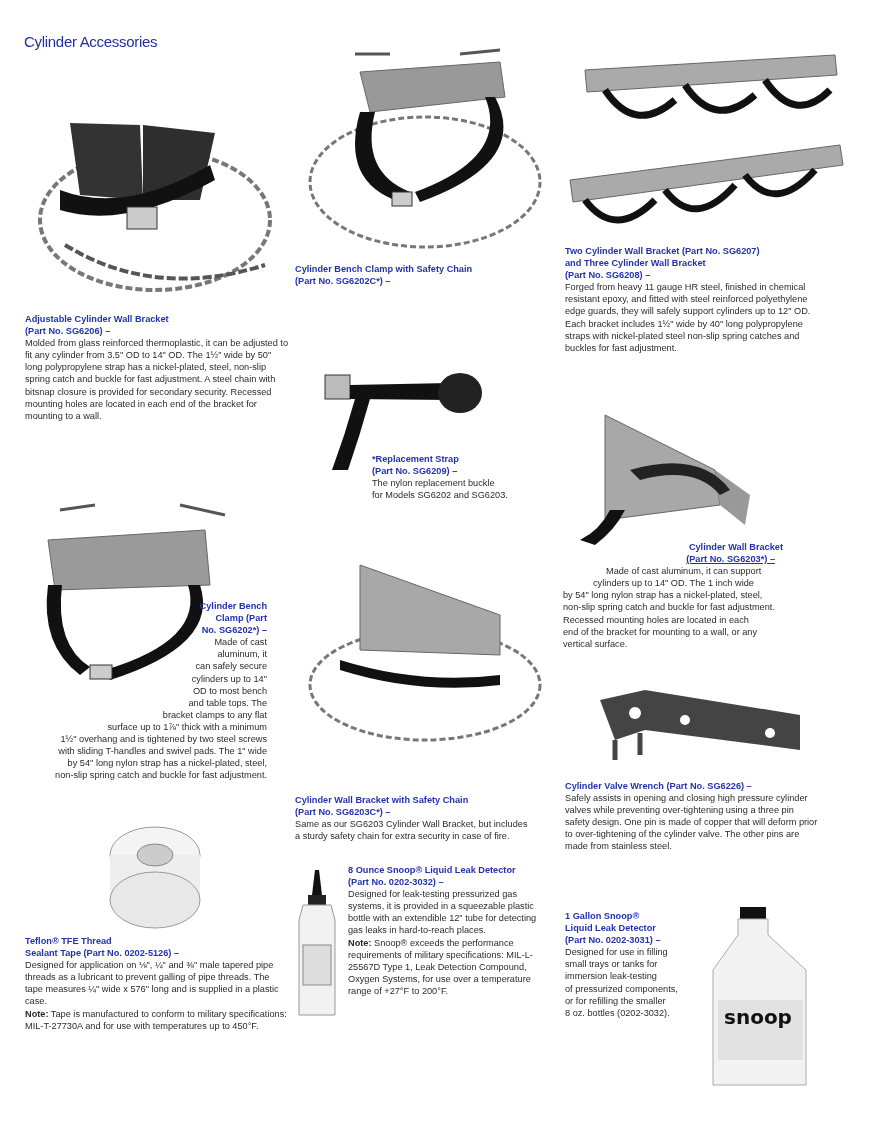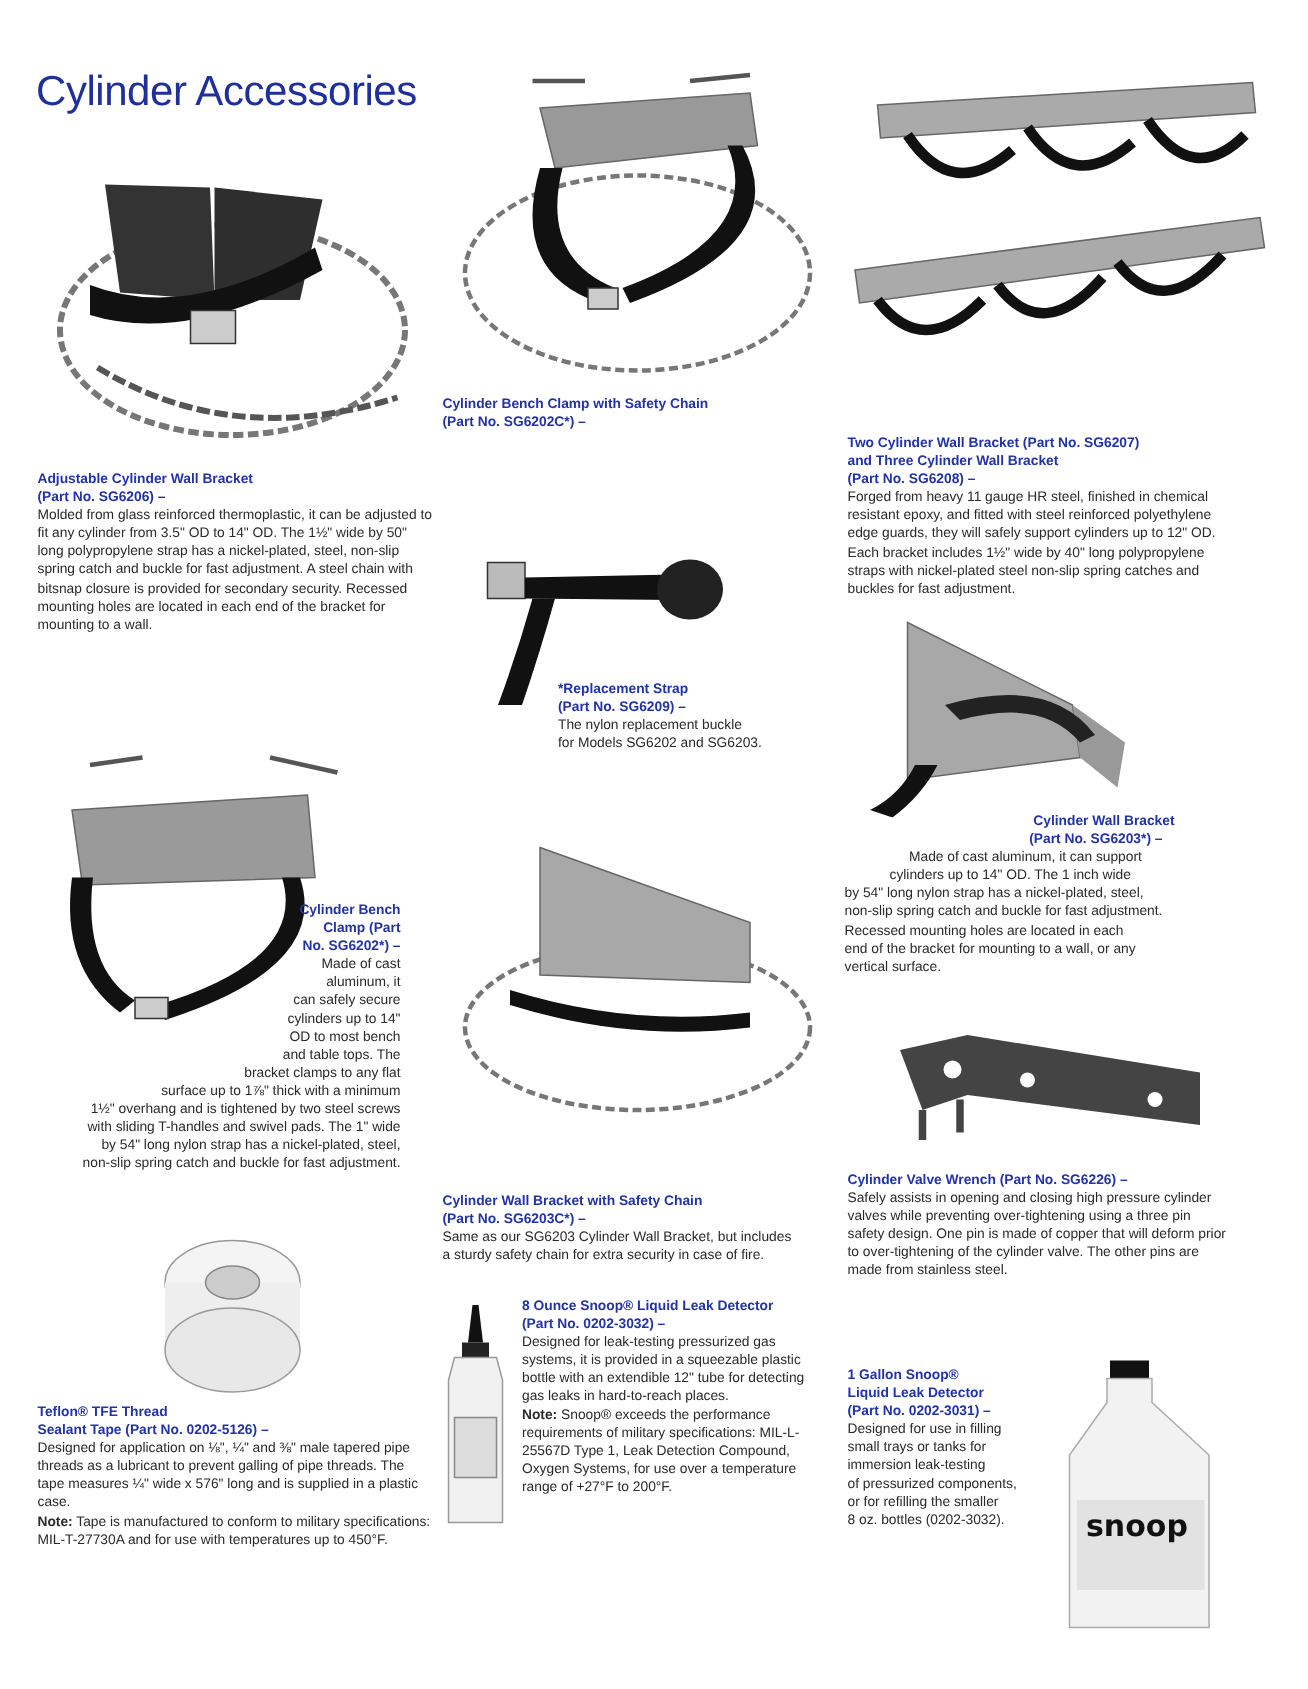--- a/index.html
+++ b/index.html
@@ -1,18 +1,18 @@
 <!DOCTYPE html>
 <html><head>
 <meta charset="utf-8">
 <style>
   html, body { margin:0; padding:0; background:#ffffff; }
   body { width:872px; height:1126px; position:relative; overflow:hidden;
          font-family:"Liberation Sans", "DejaVu Sans", sans-serif; color:#2a2a2a; }
-  .title { position:absolute; left:24px; top:45px; font-size:28px; color:#1f2f9c;
+  .title { position:absolute; left:24px; top:33px; font-size:15px; color:#1f2f9c;
            letter-spacing:-0.3px;text-align:center; }
   .blk { position:absolute; font-size:9.2px; line-height:12.1px; }
   .blk .h { color:#2233aa; font-weight:bold; display:block; }
   .blk .b { display:block; color:#2a2a2a; }
   .blk .note { font-weight:bold; }
   .right { text-align:right; }
   .pic { position:absolute; }
 </style>
 </head>
 <body>
@@ -110,21 +110,21 @@
   <span class="h">Adjustable Cylinder Wall Bracket</span>
   <span class="h">(Part No. SG6206) –</span>
   <span class="b">Molded from glass reinforced thermoplastic, it can be adjusted to fit any cylinder from 3.5" OD to 14" OD. The 1½" wide by 50" long polypropylene strap has a nickel-plated, steel, non-slip spring catch and buckle for fast adjustment. A steel chain with bitsnap closure is provided for secondary security. Recessed mounting holes are located in each end of the bracket for mounting to a wall.</span>
 </div>
 
 <div class="blk" style="left:295px;top:263px;width:240px;">
   <span class="h">Cylinder Bench Clamp with Safety Chain</span>
   <span class="h">(Part No. SG6202C*) –</span>
 </div>
 
-<div class="blk" style="left:565px;top:245px;width:255px;margin-top:44px;">
+<div class="blk" style="left:565px;top:245px;width:255px;">
   <span class="h">Two Cylinder Wall Bracket (Part No. SG6207)</span>
   <span class="h">and Three Cylinder Wall Bracket</span>
   <span class="h">(Part No. SG6208) –</span>
   <span class="b">Forged from heavy 11 gauge HR steel, finished in chemical resistant epoxy, and fitted with steel reinforced polyethylene edge guards, they will safely support cylinders up to 12" OD. Each bracket includes 1½" wide by 40" long polypropylene straps with nickel-plated steel non-slip spring catches and buckles for fast adjustment.</span>
 </div>
 
 <div class="blk" style="left:372px;top:453px;width:180px;">
   <span class="h">*Replacement Strap</span>
   <span class="h">(Part No. SG6209) –</span>
   <span class="b">The nylon replacement buckle</span>
@@ -144,21 +144,21 @@
   <span class="b">bracket clamps to any flat</span>
   <span class="b">surface up to 1⅞" thick with a minimum</span>
   <span class="b">1½" overhang and is tightened by two steel screws</span>
   <span class="b">with sliding T-handles and swivel pads. The 1" wide</span>
   <span class="b">by 54" long nylon strap has a nickel-plated, steel,</span>
   <span class="b">non-slip spring catch and buckle for fast adjustment.</span>
 </div>
 
 <div class="blk" style="left:563px;top:541px;width:250px;">
   <span class="h right" style="padding-right:30px;">Cylinder Wall Bracket</span>
-  <span class="h right" style="padding-right:38px;">(Part No. SG6203*) –</span>
+  <span class="h right" style="padding-right:38px;text-decoration:underline;">(Part No. SG6203*) –</span>
   <span class="b" style="padding-left:43px;">Made of cast aluminum, it can support</span>
   <span class="b" style="padding-left:30px;">cylinders up to 14" OD. The 1 inch wide</span>
   <span class="b">by 54" long nylon strap has a nickel-plated, steel,</span>
   <span class="b">non-slip spring catch and buckle for fast adjustment.</span>
   <span class="b">Recessed mounting holes are located in each</span>
   <span class="b">end of the bracket for mounting to a wall, or any</span>
   <span class="b">vertical surface.</span>
 </div>
 
 <div class="blk" style="left:295px;top:794px;width:240px;">

